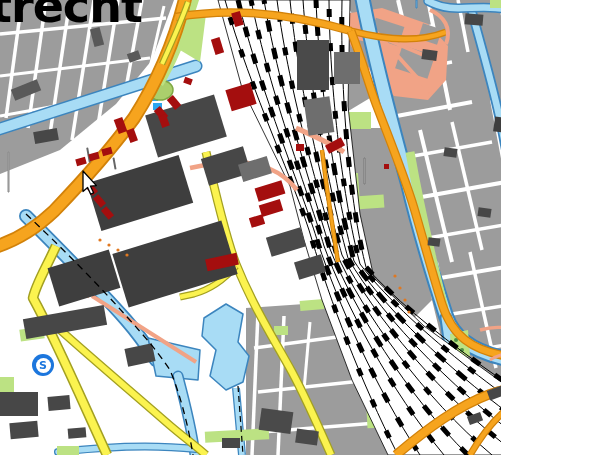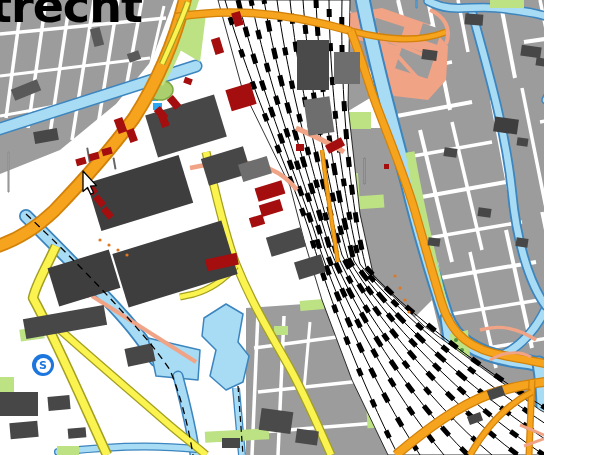--- a/index.html
+++ b/index.html
@@ -1,16 +1,16 @@
 <!DOCTYPE html>
 <html><head>
 <meta charset="utf-8">
 <style>
   html,body{margin:0;padding:0;background:#fff;}
-  #stage{position:relative;width:544px;height:455px;overflow:hidden;background:#fff;
+  #stage{position:relative;width:501px;height:455px;overflow:hidden;background:#fff;
          font-family:"DejaVu Sans","Liberation Sans",sans-serif;}
   #mapsvg{position:absolute;left:0;top:0;}
   .city-label{position:absolute;left:-10px;top:-17px;font-size:46px;font-weight:bold;
               color:#000;letter-spacing:-1px;line-height:1;white-space:nowrap;}
   .s-badge{position:absolute;left:32px;top:354px;width:22px;height:22px;border-radius:50%;
            background:#1C76DD;display:flex;align-items:center;justify-content:center;}
   .s-badge .ring{width:15px;height:15px;border-radius:50%;background:#fff;
                  display:flex;align-items:center;justify-content:center;}
   .s-badge .ltr{color:#1C76DD;font-size:11px;font-weight:bold;line-height:1;}
   #cursor{position:absolute;left:0;top:0;pointer-events:none;}

